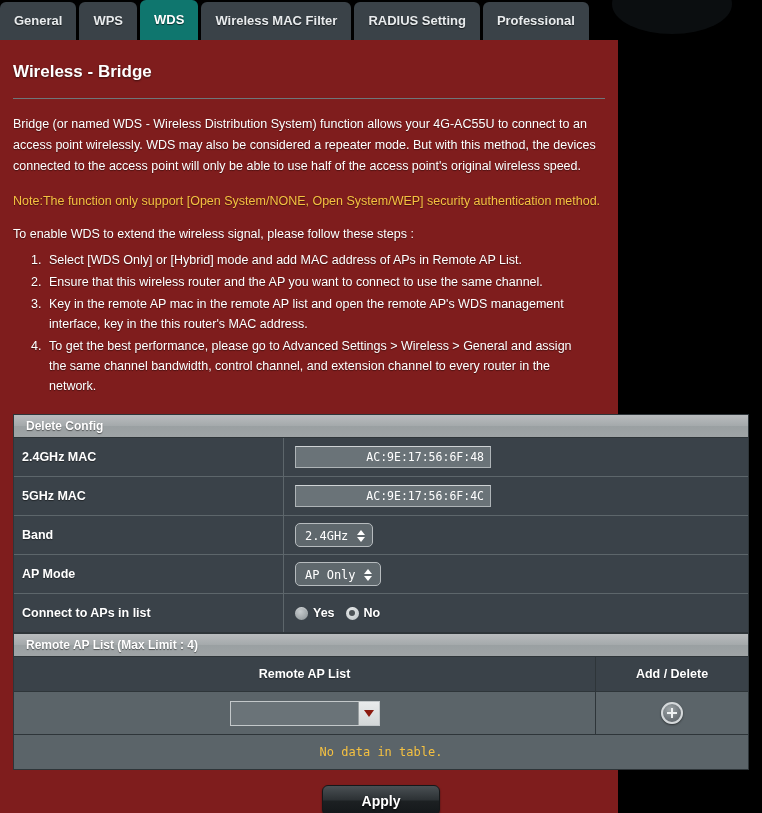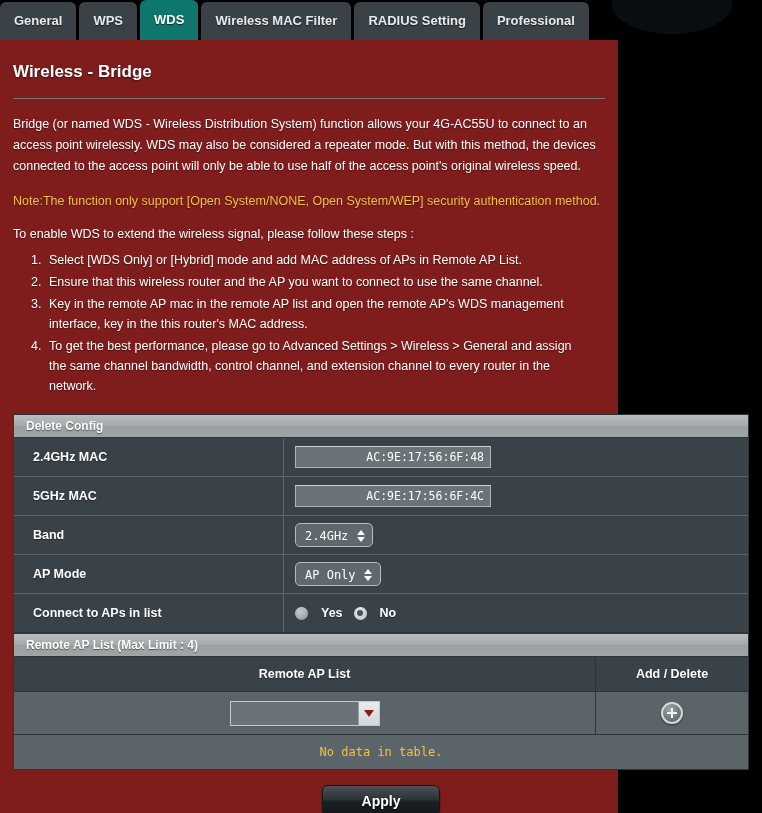--- a/index.html
+++ b/index.html
@@ -145,21 +145,21 @@
   }
   .row:last-child { border-bottom: 1px solid #2e3539; }
   .row-label {
     width: 270px;
     flex: 0 0 270px;
     font-size: 12.5px;
     font-weight: bold;
     color: #ffffff;
     display: flex;
     align-items: center;
-    padding-left: 19px;
+    padding-left: 8px;
     border-right: 1px solid #5d666b;
     box-sizing: border-box;
     text-shadow: 0 1px 1px rgba(0,0,0,.45);
   }
   .row-field {
     flex: 1 1 auto;
     display: flex;
     align-items: center;
     padding-left: 11px;
     box-sizing: border-box;
@@ -218,21 +218,21 @@
   .ui-select .stepper i.up {
     border-bottom: 5px solid #ffffff;
     margin-bottom: 2px;
   }
   .ui-select .stepper i.down {
     border-top: 5px solid #ffffff;
   }
 
   
   .radio-group { display: flex; align-items: center; gap: 11px; }
-  .radio-opt { display: flex; align-items: center; gap: 13px; cursor: pointer; justify-content: flex-end; }
+  .radio-opt { display: flex; align-items: center; gap: 5px; cursor: pointer; justify-content: flex-end; }
   .radio-dot {
     width: 13px; height: 13px;
     border-radius: 50%;
     background: radial-gradient(circle at 40% 35%, #c7ccce 0%, #9aa1a4 70%, #878e91 100%);
     box-shadow: inset 0 1px 1px rgba(255,255,255,.35);
     position: relative;
     display: inline-block;
   }
   .radio-dot.checked {
     background: radial-gradient(circle at 40% 35%, #e5e9ea 0%, #c9ced0 70%, #b4babc 100%);

